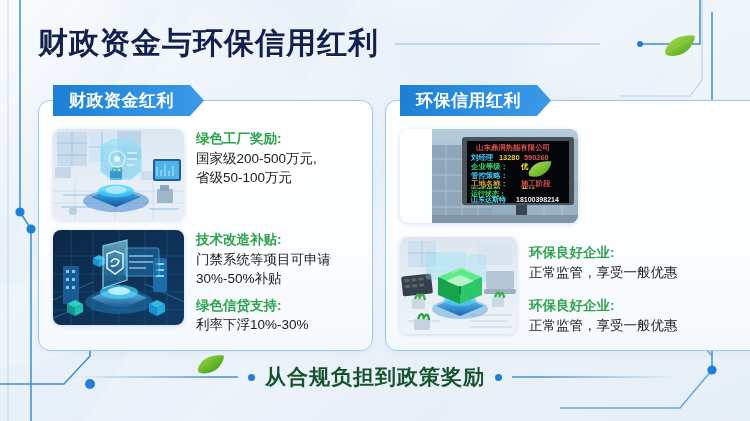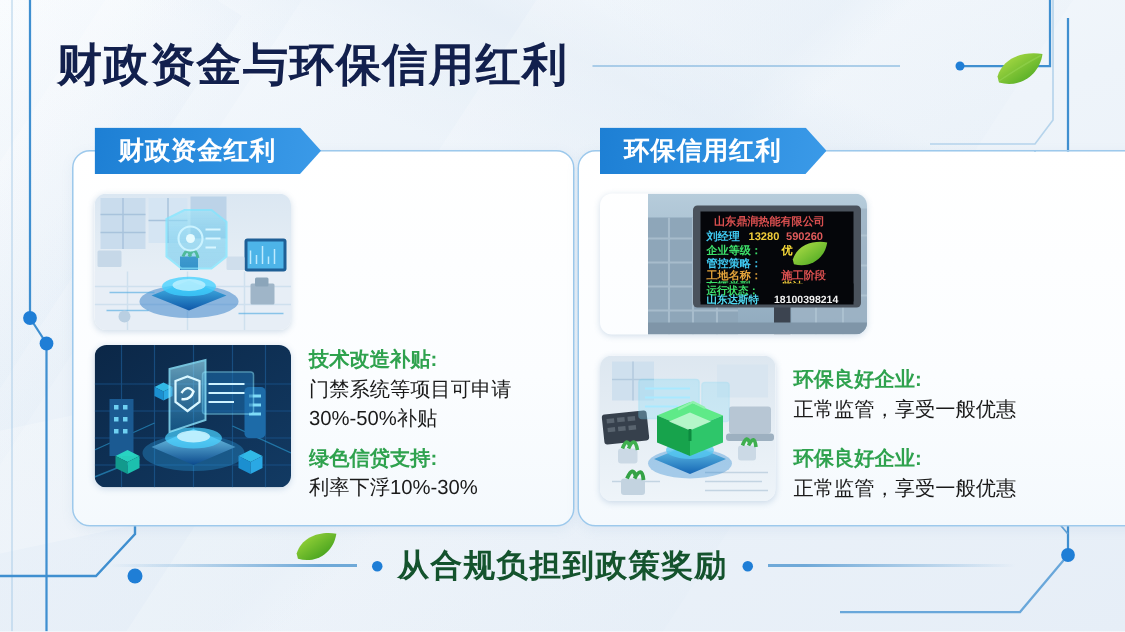--- a/index.html
+++ b/index.html
@@ -48,21 +48,21 @@
   }
 
   
   .card {
     position: absolute;
     background: linear-gradient(180deg, #ffffff 0%, #fbfdff 60%, #f4f9fd 100%);
     border: 1.4px solid #9dc9ec;
     border-radius: 12px;
     box-shadow: 0 2px 8px rgba(120,160,200,.10);
   }
-  #card-fiscal  { left: 38px;  top: 100px; width: 335px; height: 251px; margin-left: 10px; }
+  #card-fiscal  { left: 38px;  top: 100px; width: 335px; height: 251px; }
   #card-credit  { left: 385px; top: 100px; width: 390px; height: 251px; }
 
   .card-header {
     position: absolute;
     top: -16px; left: 14px;
     height: 31px;
     padding: 0 30px 0 16px;
     display: flex; align-items: center;
     color: #fff;
     font-size: 17px;
@@ -294,20 +294,27 @@
           <g stroke="#d8f6ff" stroke-width="1.3">
             <path d="M74,24 H84 M74,30 H84 M74,36 H81"></path>
           </g>
 
           <g stroke="#4aa6e0" stroke-width="1" fill="none" opacity=".6">
             <path d="M10,66 H40 M8,78 H36 M96,80 H126"></path>
           </g>
           <circle cx="20" cy="82" r="4" fill="#b9cfe2"></circle>
         </svg>
       </div>
+      <div class="txtcol">
+        <div class="blk">
+          <div class="lbl">绿色工厂奖励:</div>
+          <div class="val">国家级200-500万元,</div>
+          <div class="val">省级50-100万元</div>
+        </div>
+      </div>
     </div>
 
     <div class="row" style="margin-top:10px;">
       <div class="thumb">
         <svg width="131" height="95" viewBox="0 0 131 95">
           <defs>
             <linearGradient id="dk1" x1="0" y1="0" x2="1" y2="1">
               <stop offset="0" stop-color="#0b2747"></stop>
                 <stop offset="1" stop-color="#123a63"></stop>
             </linearGradient>

